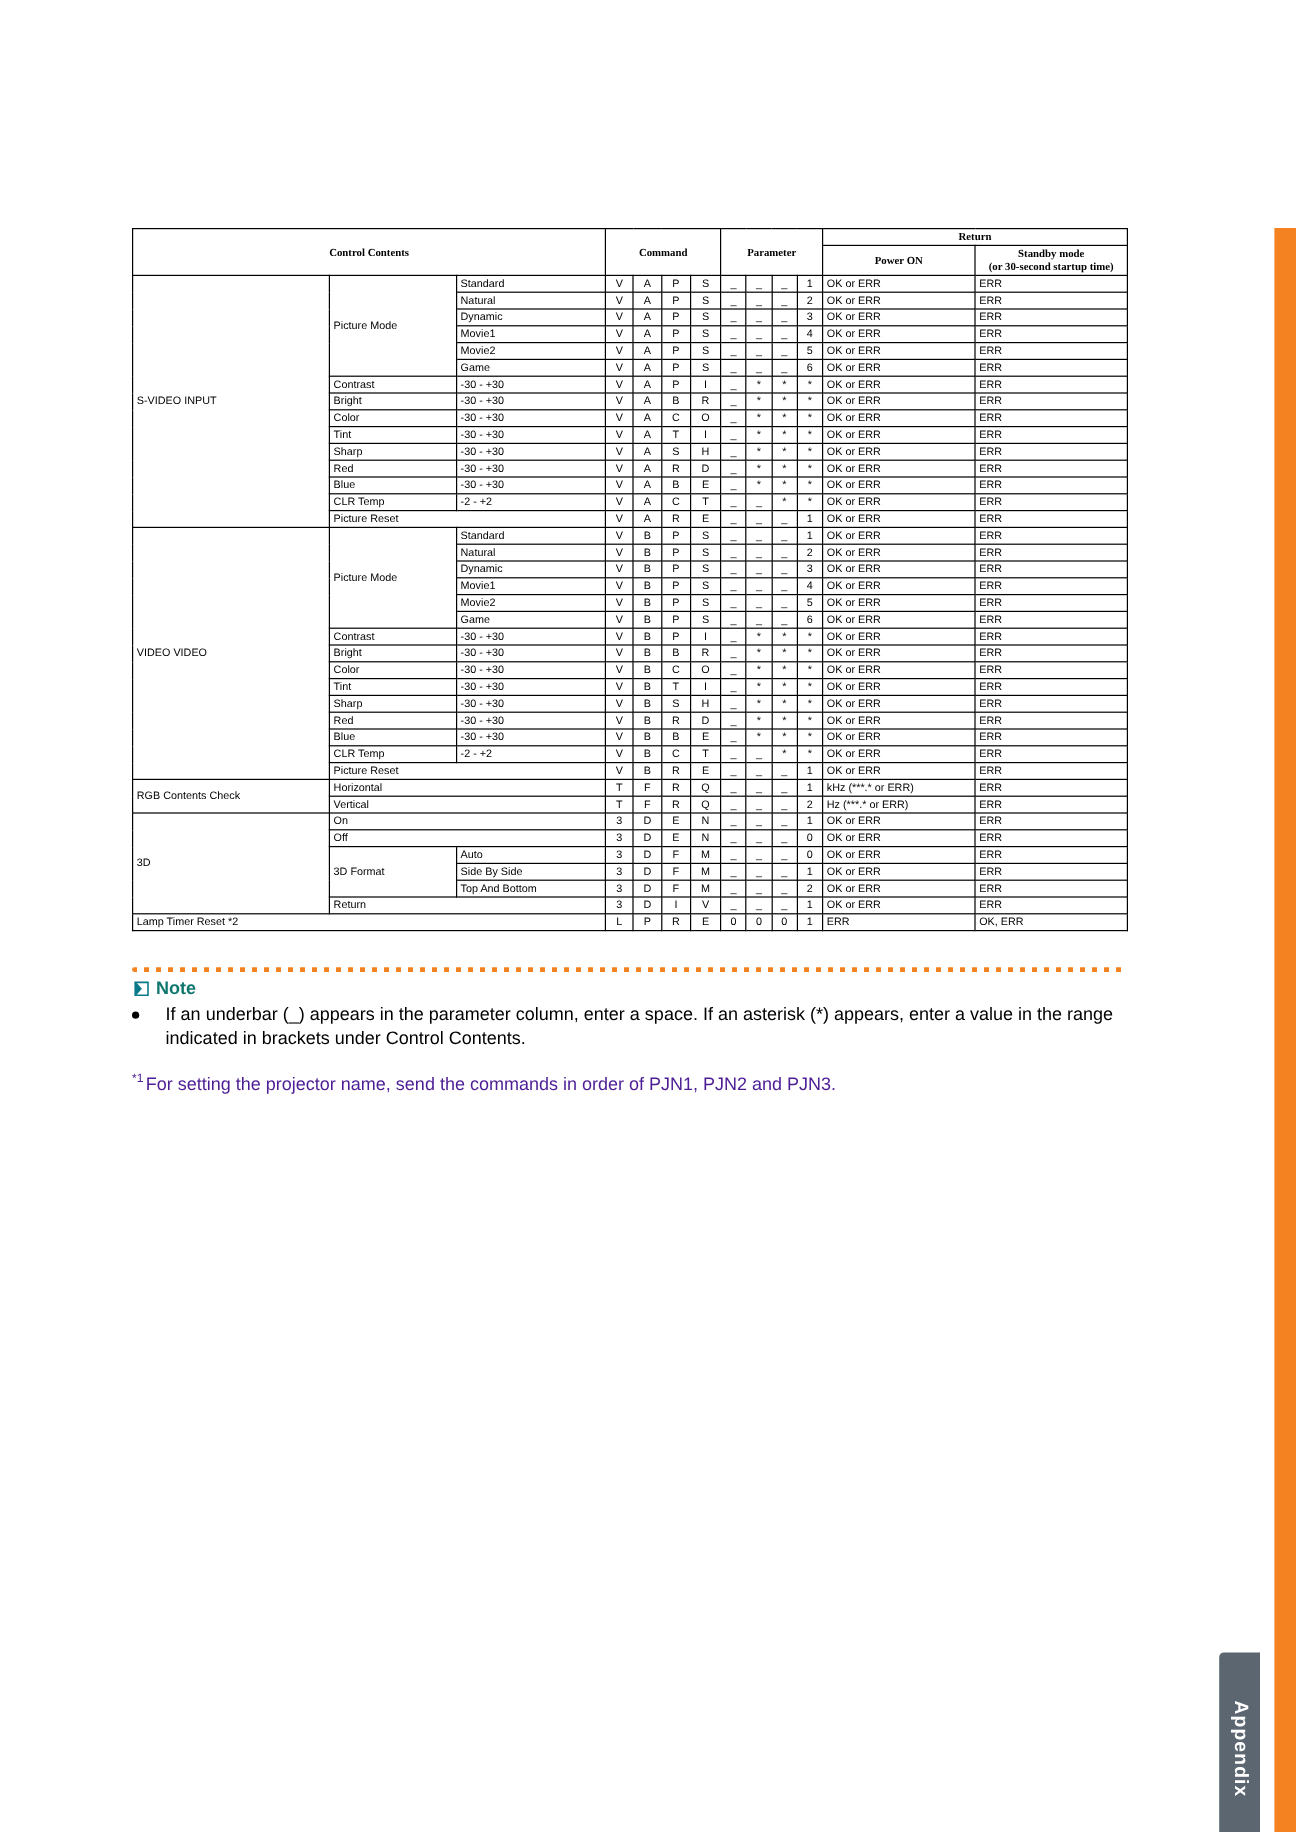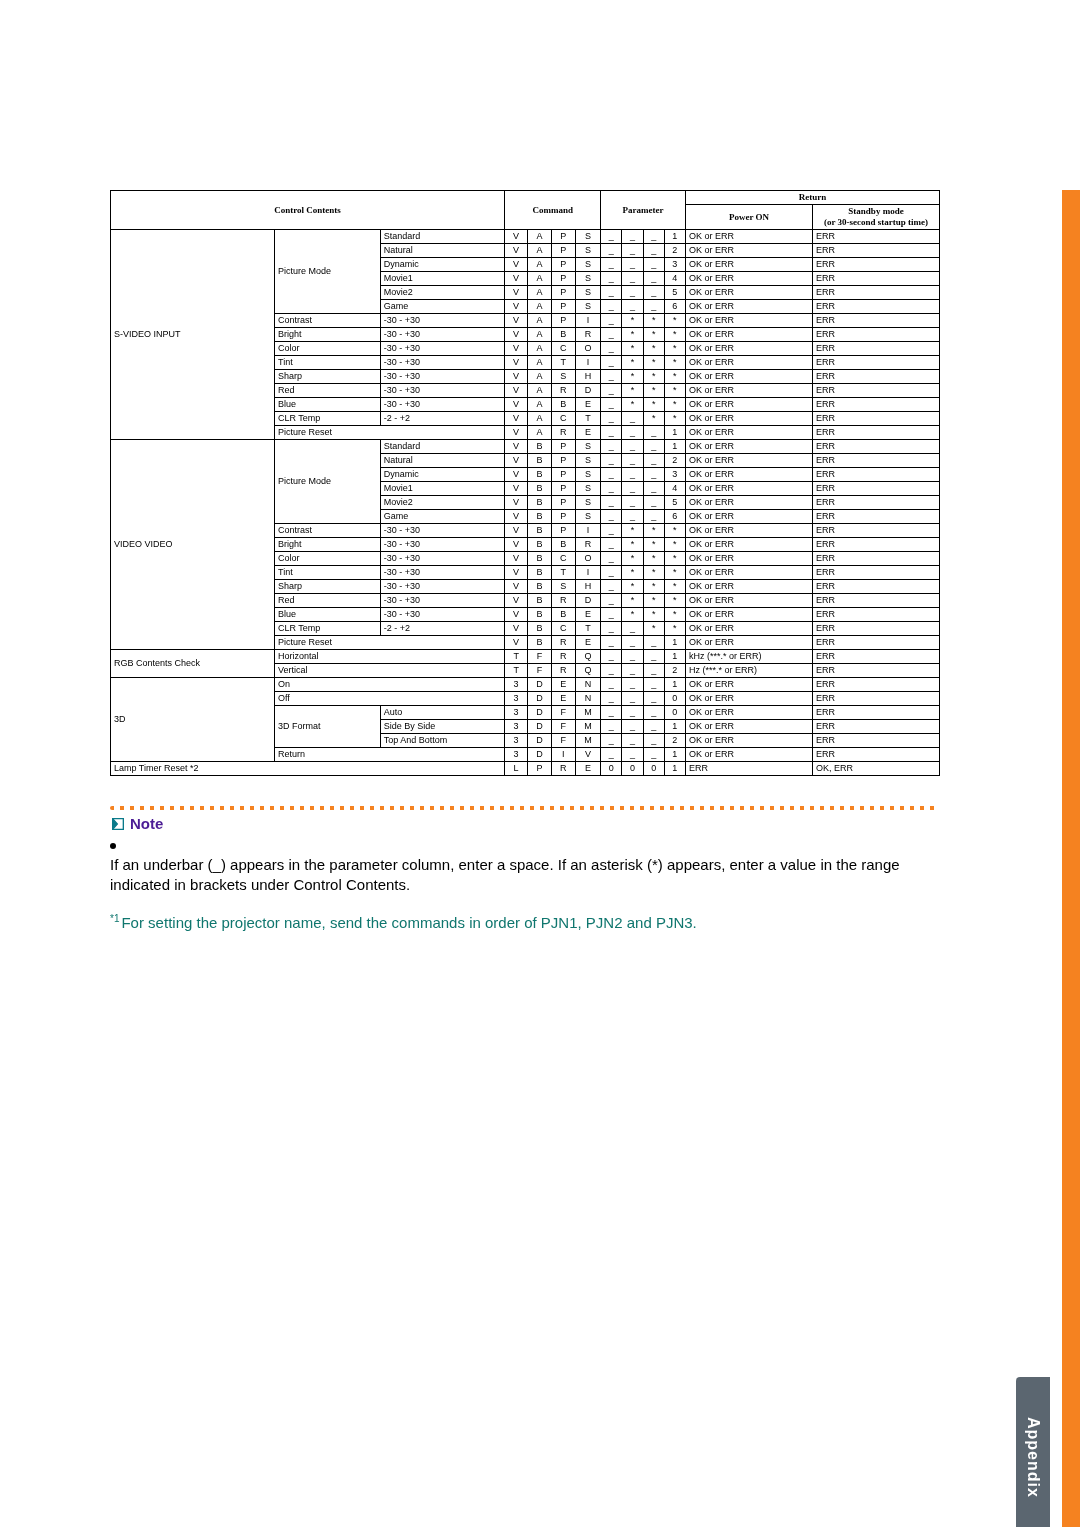--- a/index.html
+++ b/index.html
@@ -57,44 +57,43 @@
     background: repeating-linear-gradient(to right, #f58220 0 4px, transparent 4px 10px);
     border-radius: 2px;
   }
   .note-block {
     margin: 0 110px;
     font-size: 15px;
     line-height: 20px;
     color: #000;
   }
   .note-head {
-    color: #4c1d95;
+    color: #0f766e;
     font-weight: bold;
     font-size: 15px;
     display: flex;
     align-items: center;
     gap: 4px;
   }
   .note-icon {
     width: 16px; height:16px;
   }
   .note-body {
     display: flex;
-    gap: 6px;
+    gap: 22px;
     margin-top: 2px;
-    flex-direction: column;
   }
   .bullet {
     width: 6px; height: 6px; background:#000; border-radius:50%; margin-top:7px; flex-shrink:0;
   }
   .fnotes {
     margin: 14px 110px 0 110px;
     font-size: 15px;
     line-height: 20px;
-    color: #0f766e;
+    color: #4c1d95;
   }
   .fnotes .sup {
     font-size: 10px;
     vertical-align: super;
     margin-right: 2px;
   }
   .sidebar-label {
     position: absolute;
     right: 30px;
     bottom: 180px;

